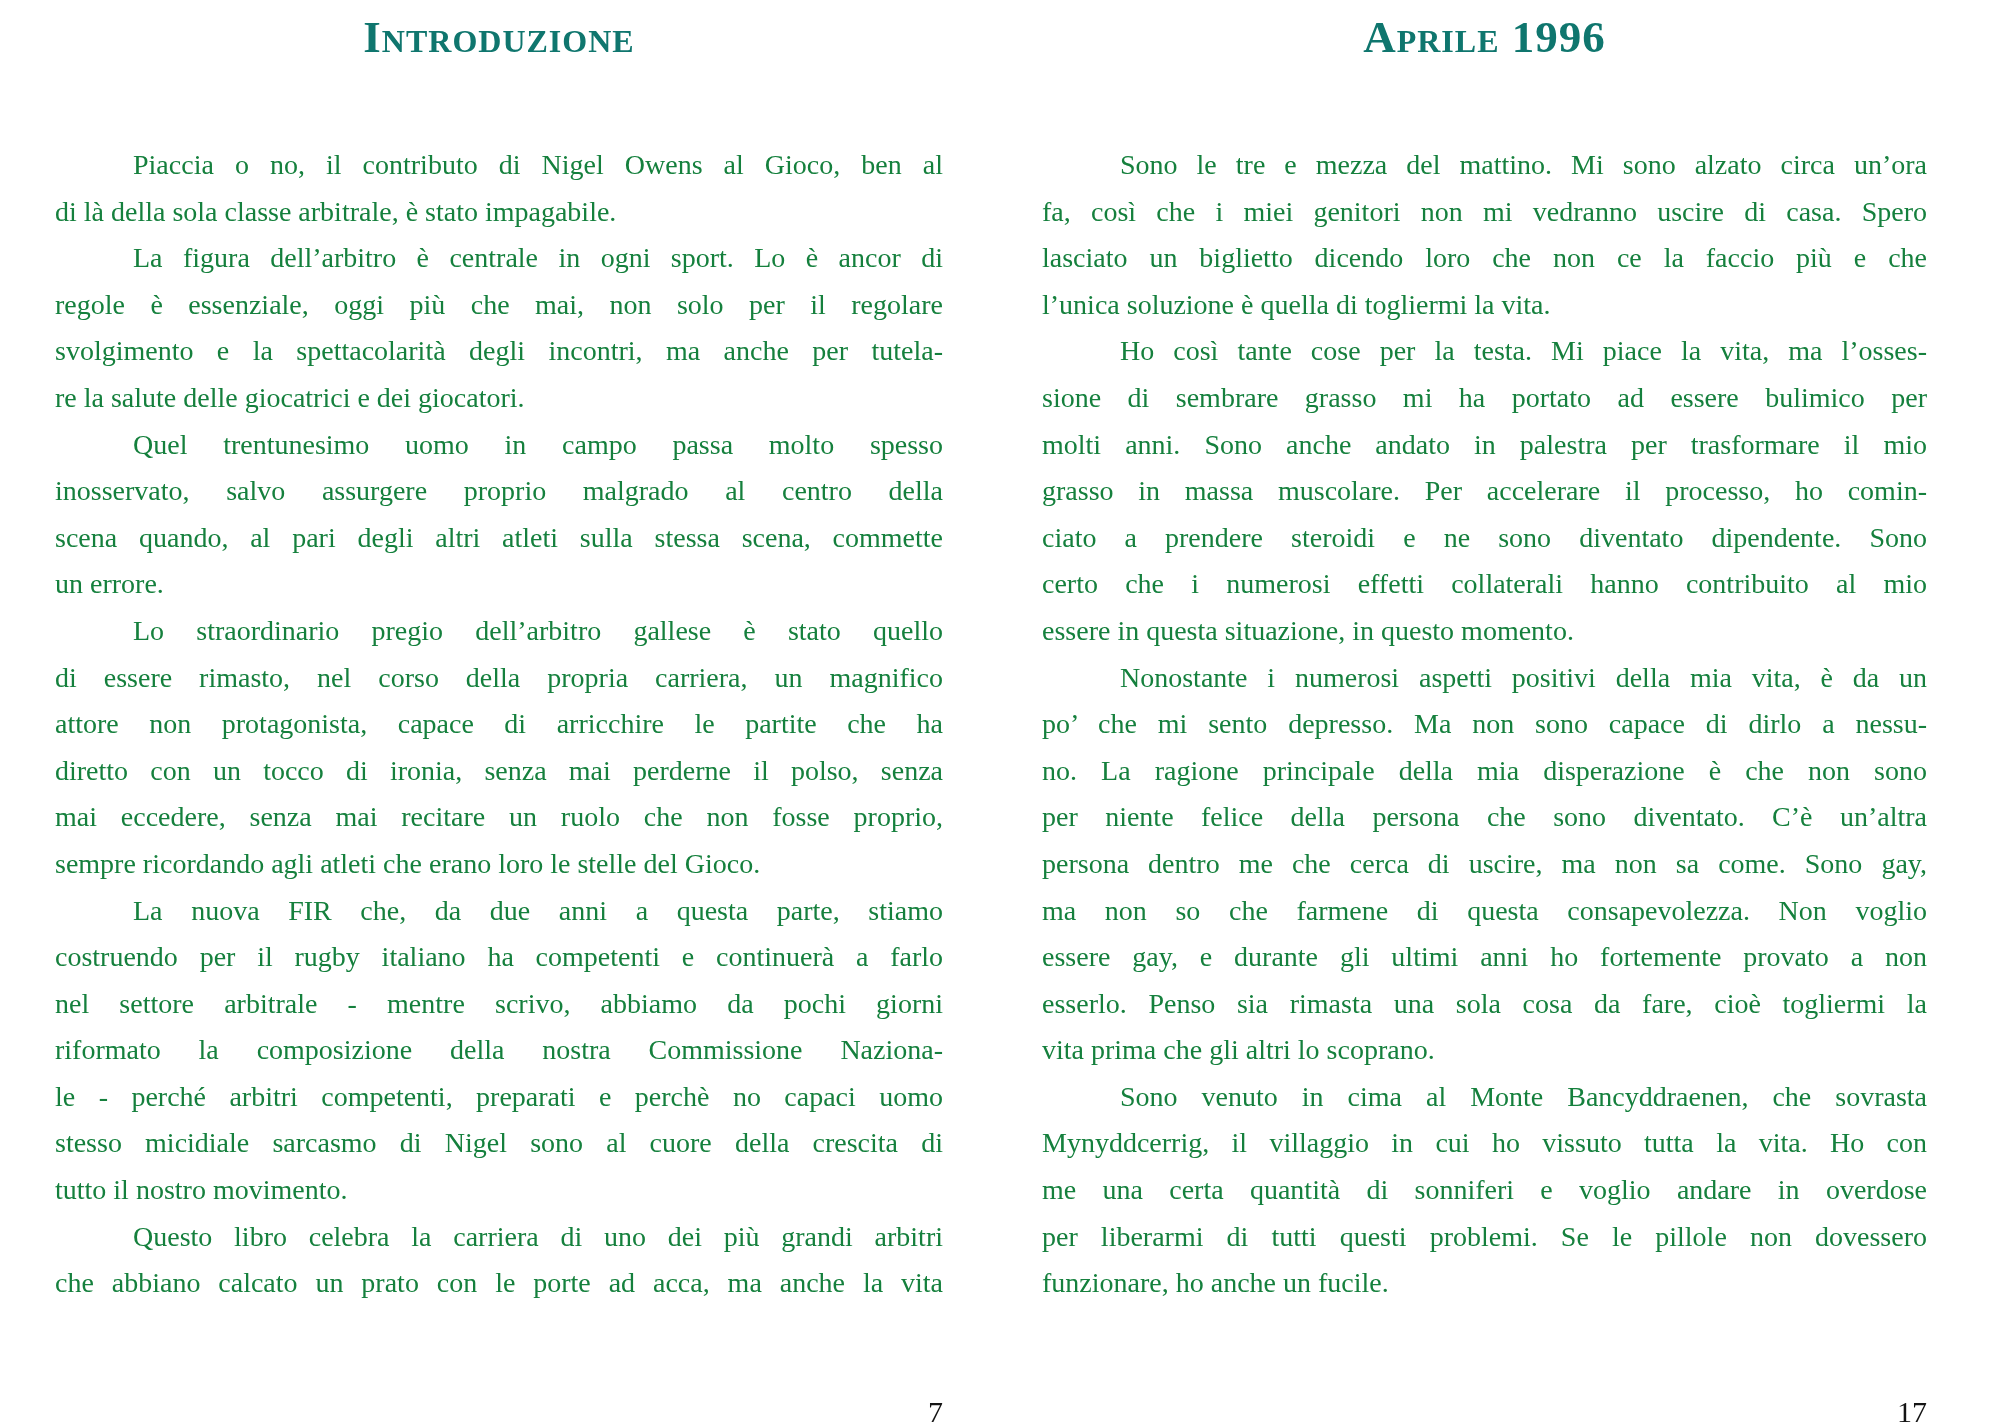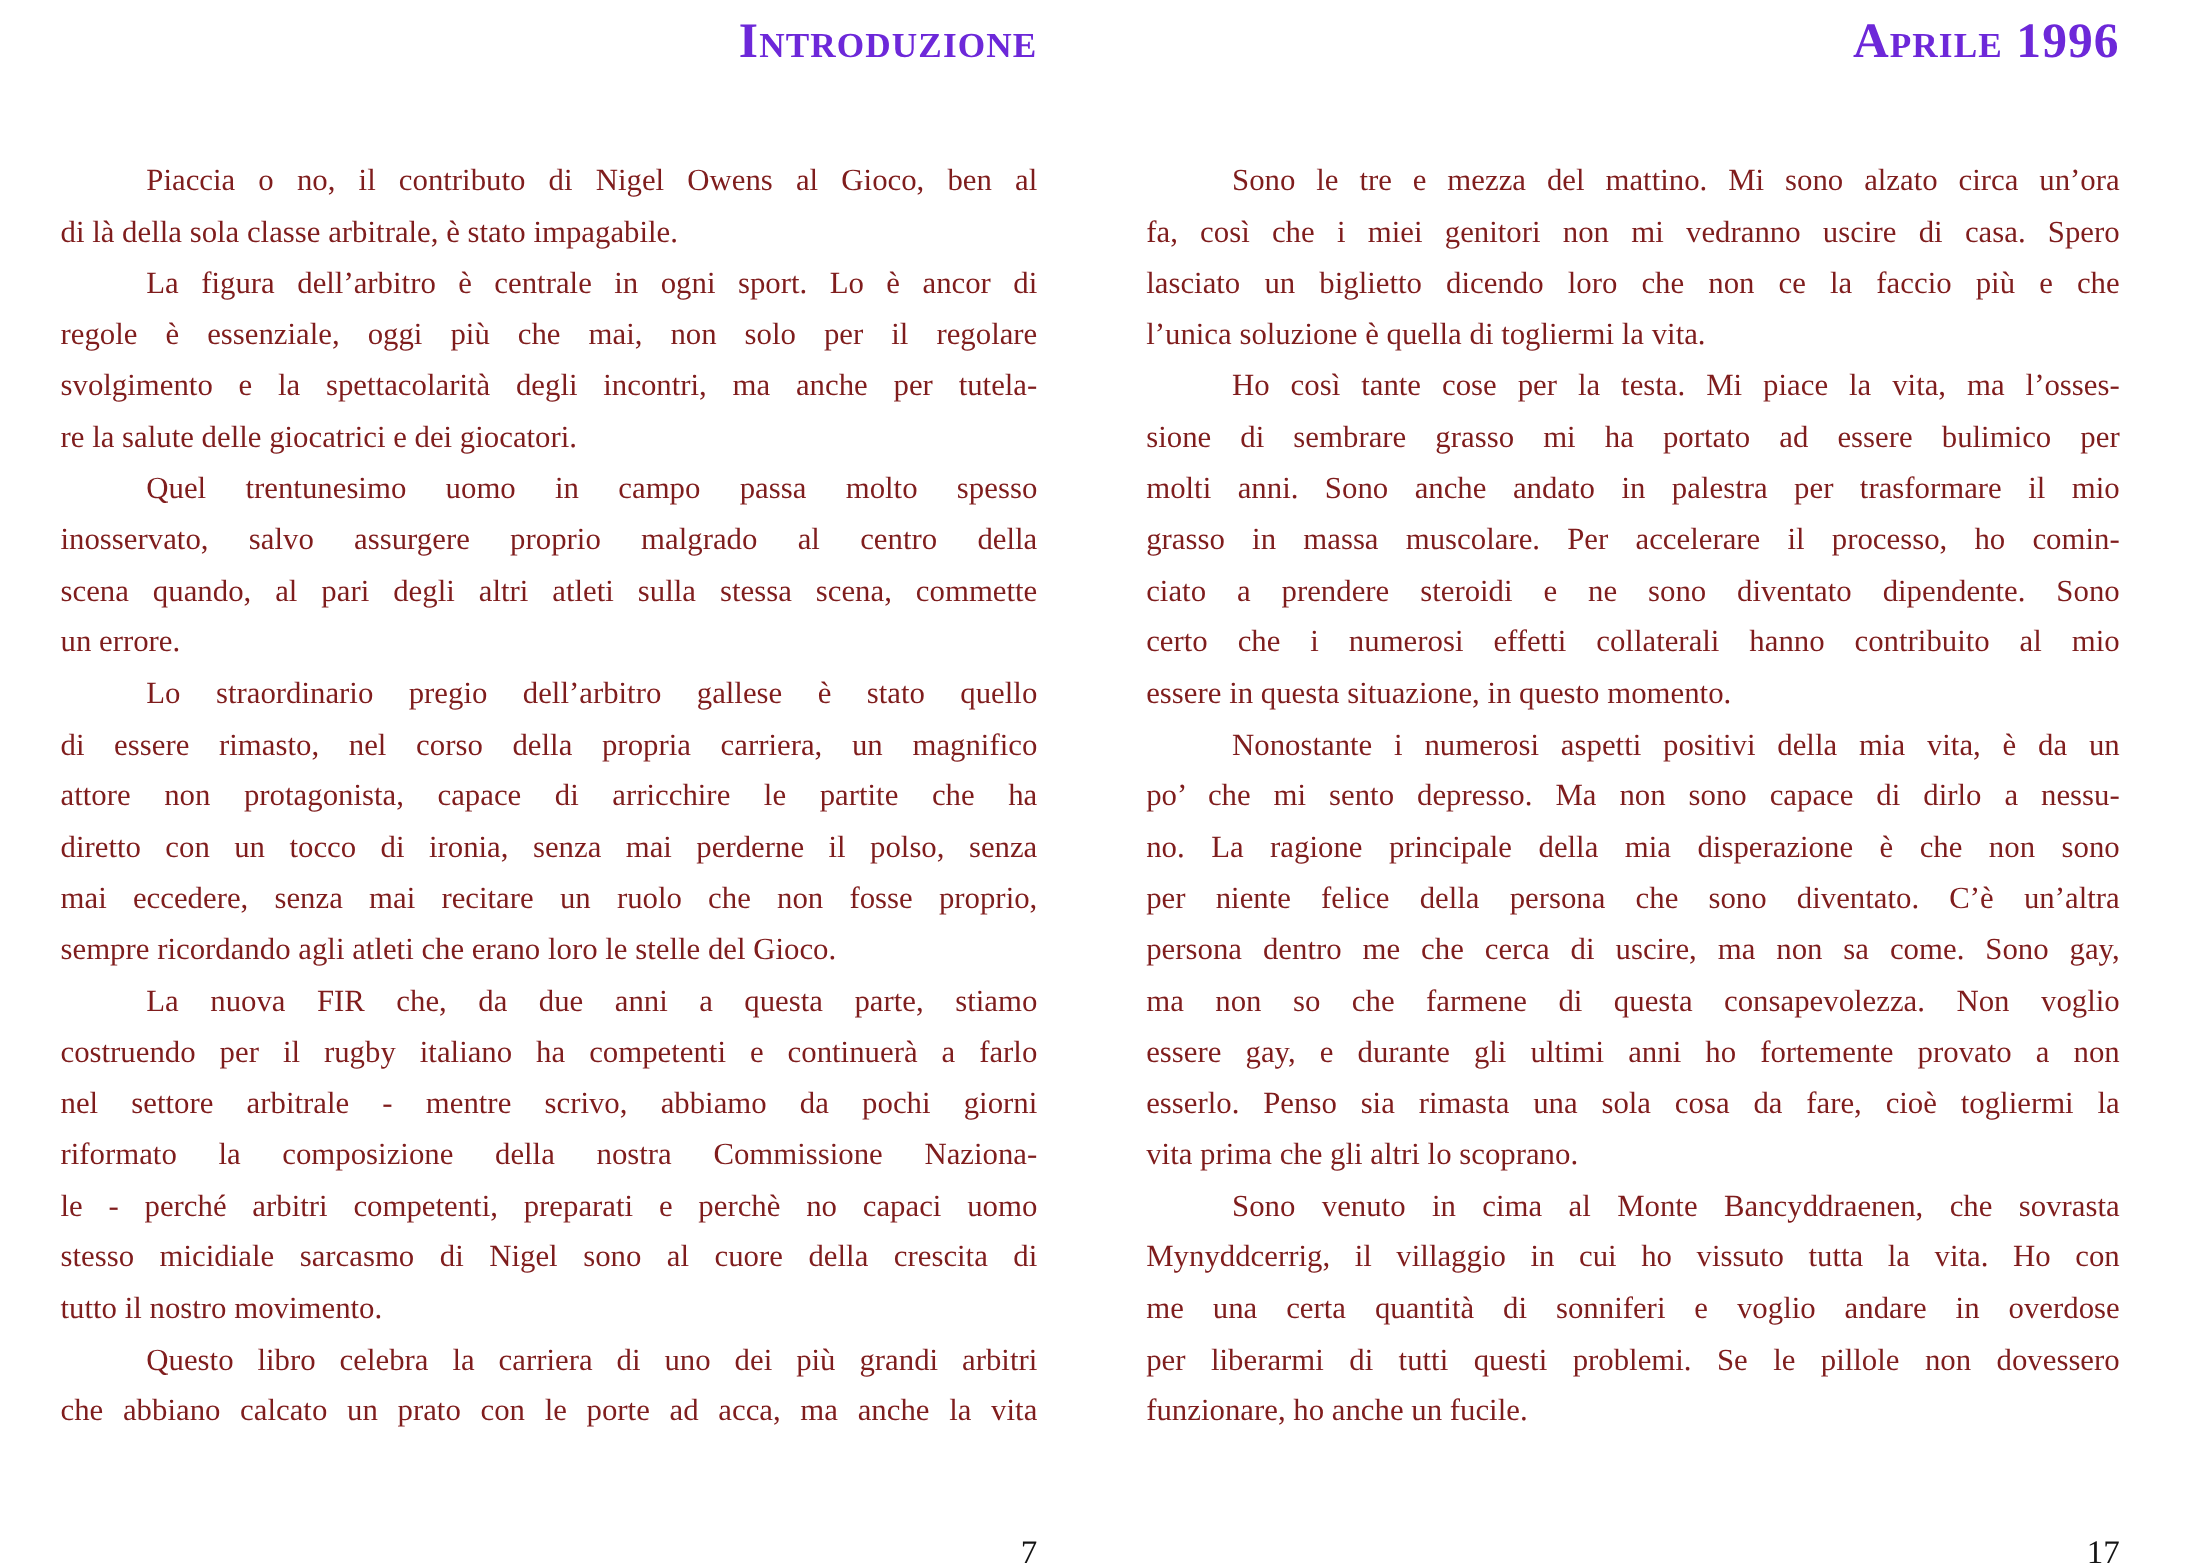--- a/index.html
+++ b/index.html
@@ -13,35 +13,35 @@
   }
   .page {
     position: absolute;
     top: 0; height: 1425px;
   }
   #left-page  { left: 55px;  width: 888px; }
   #right-page { left: 1042px; width: 885px; }
   .title {
     position: absolute;
     top: 12px; left: 0; right: 0;
-    text-align: right;
+    text-align: center;
     font-variant: small-caps;
     font-weight: bold;
     font-size: 45px;
     line-height: 1.15;
     letter-spacing: 1px;
-    color: #6d28d9;
+    color: #0f766e;
     white-space: nowrap;
   }
   .body-text {
     position: absolute;
     top: 142px; left: 0; right: 0;
     font-size: 28px;
     line-height: 46.6px;
-    color: #7f1d1d;
+    color: #15803d;
   }
   .para { margin: 0; }
   .line {
     text-align: justify;
     text-align-last: justify;
     white-space: normal;
   }
   .line.para-first { text-indent: 78px; }
   .line.para-last-left { text-align-last: left; }
   .pagenum {

